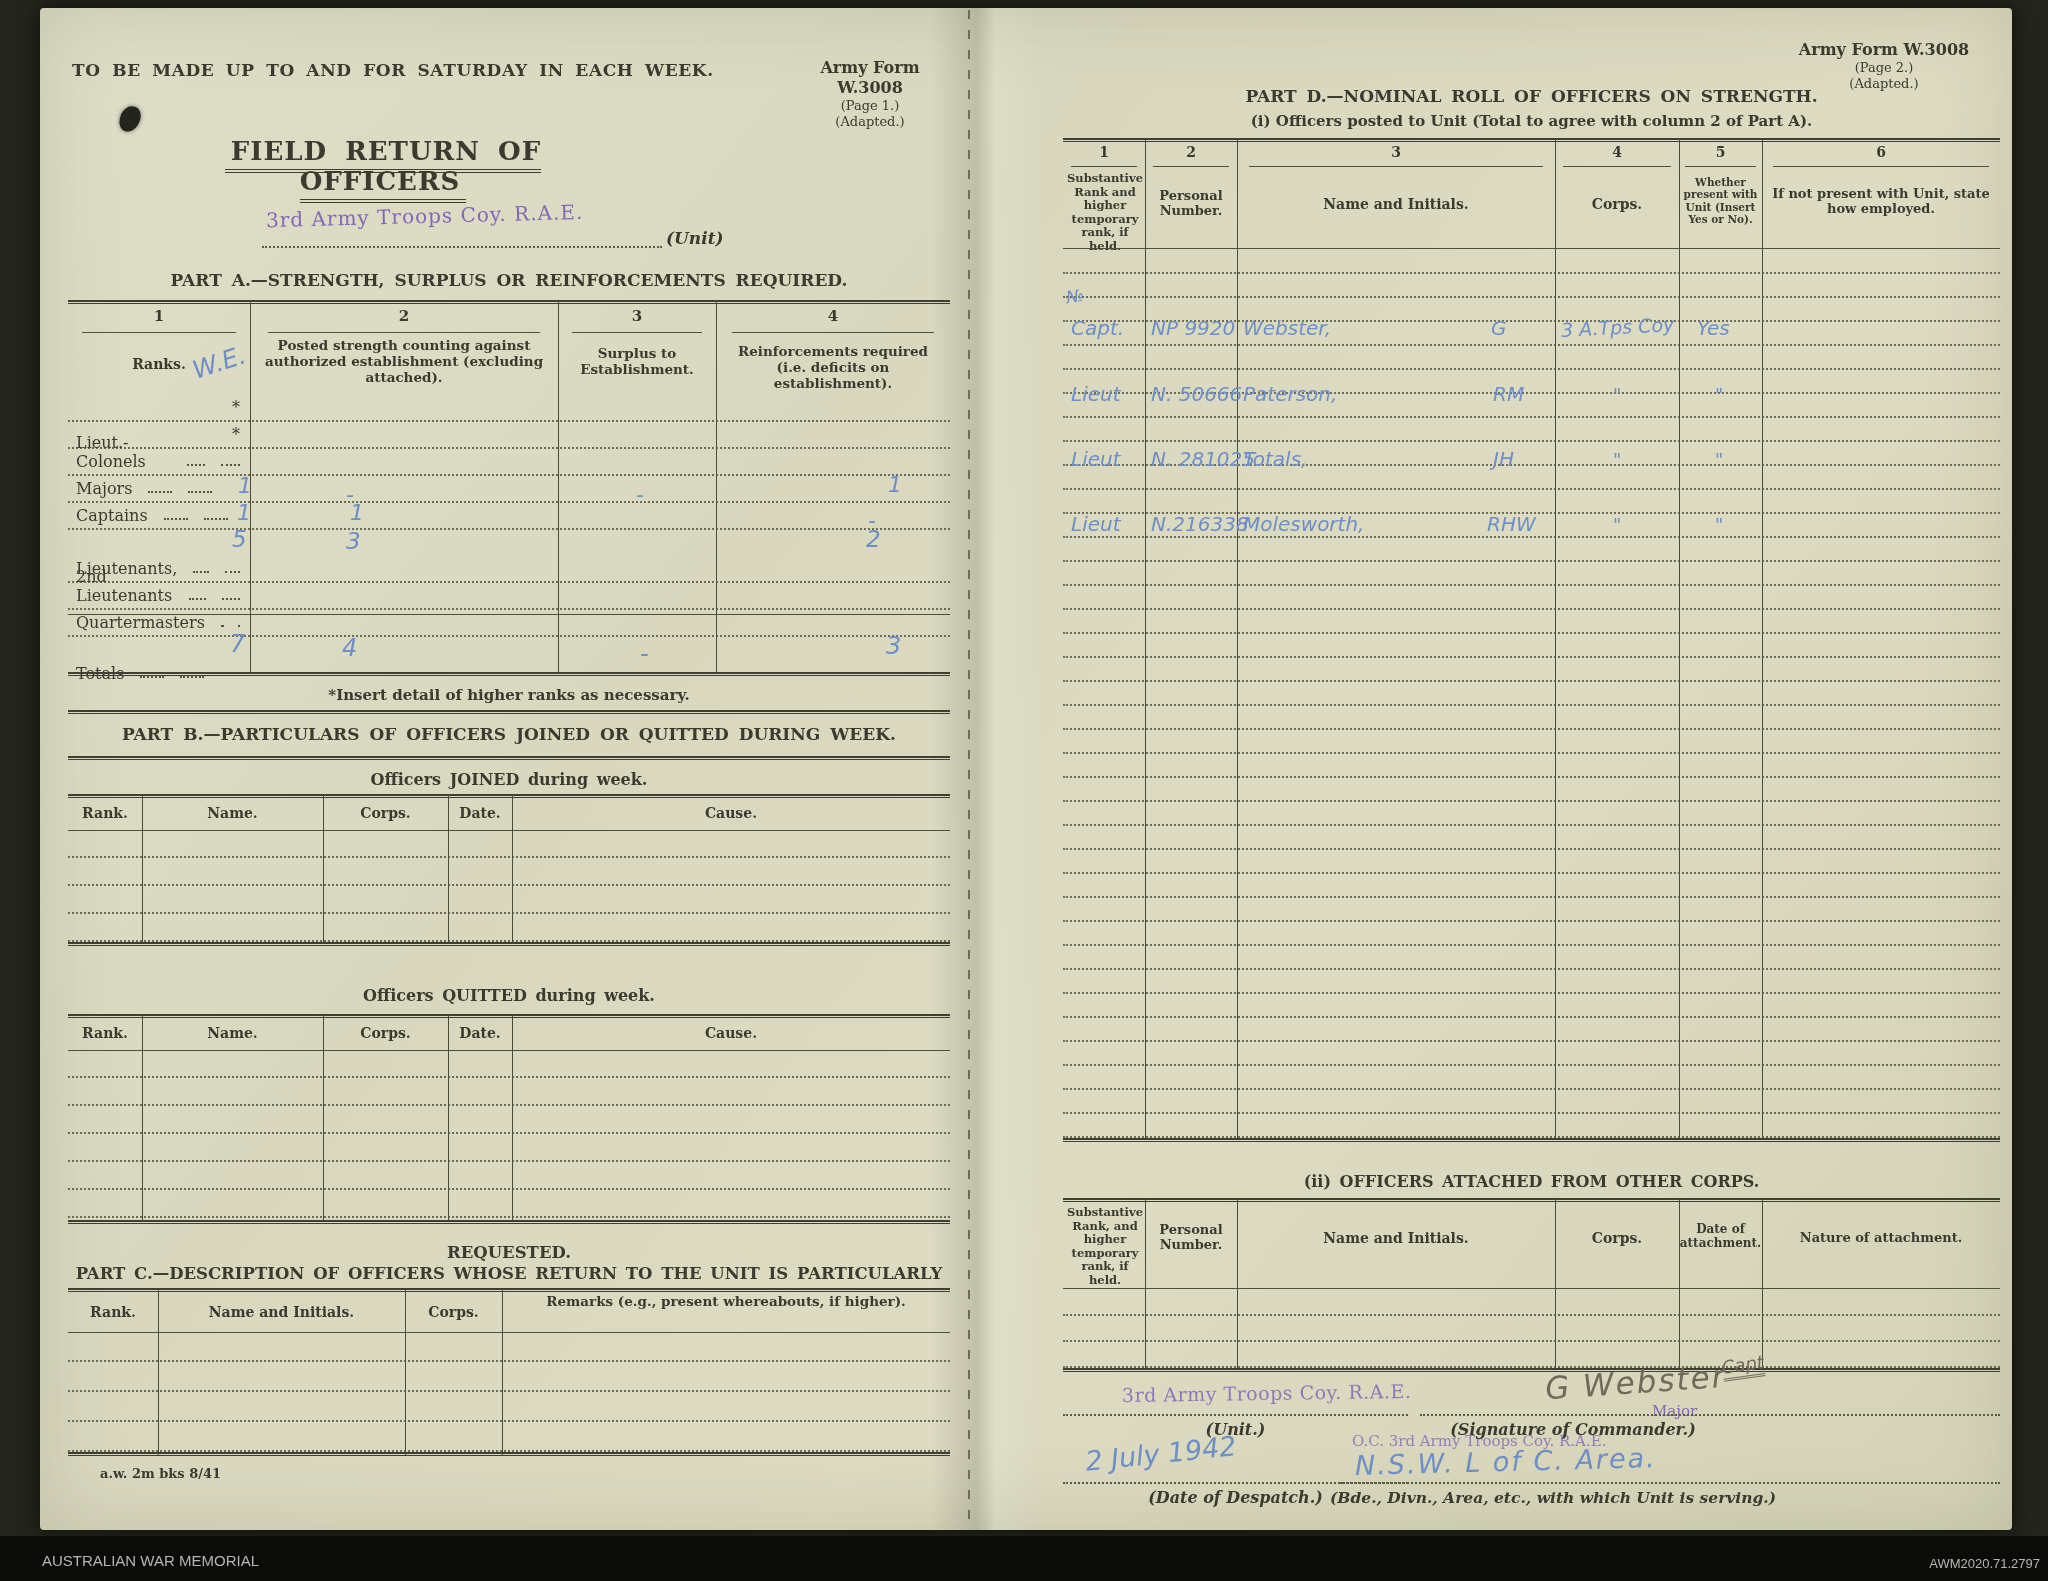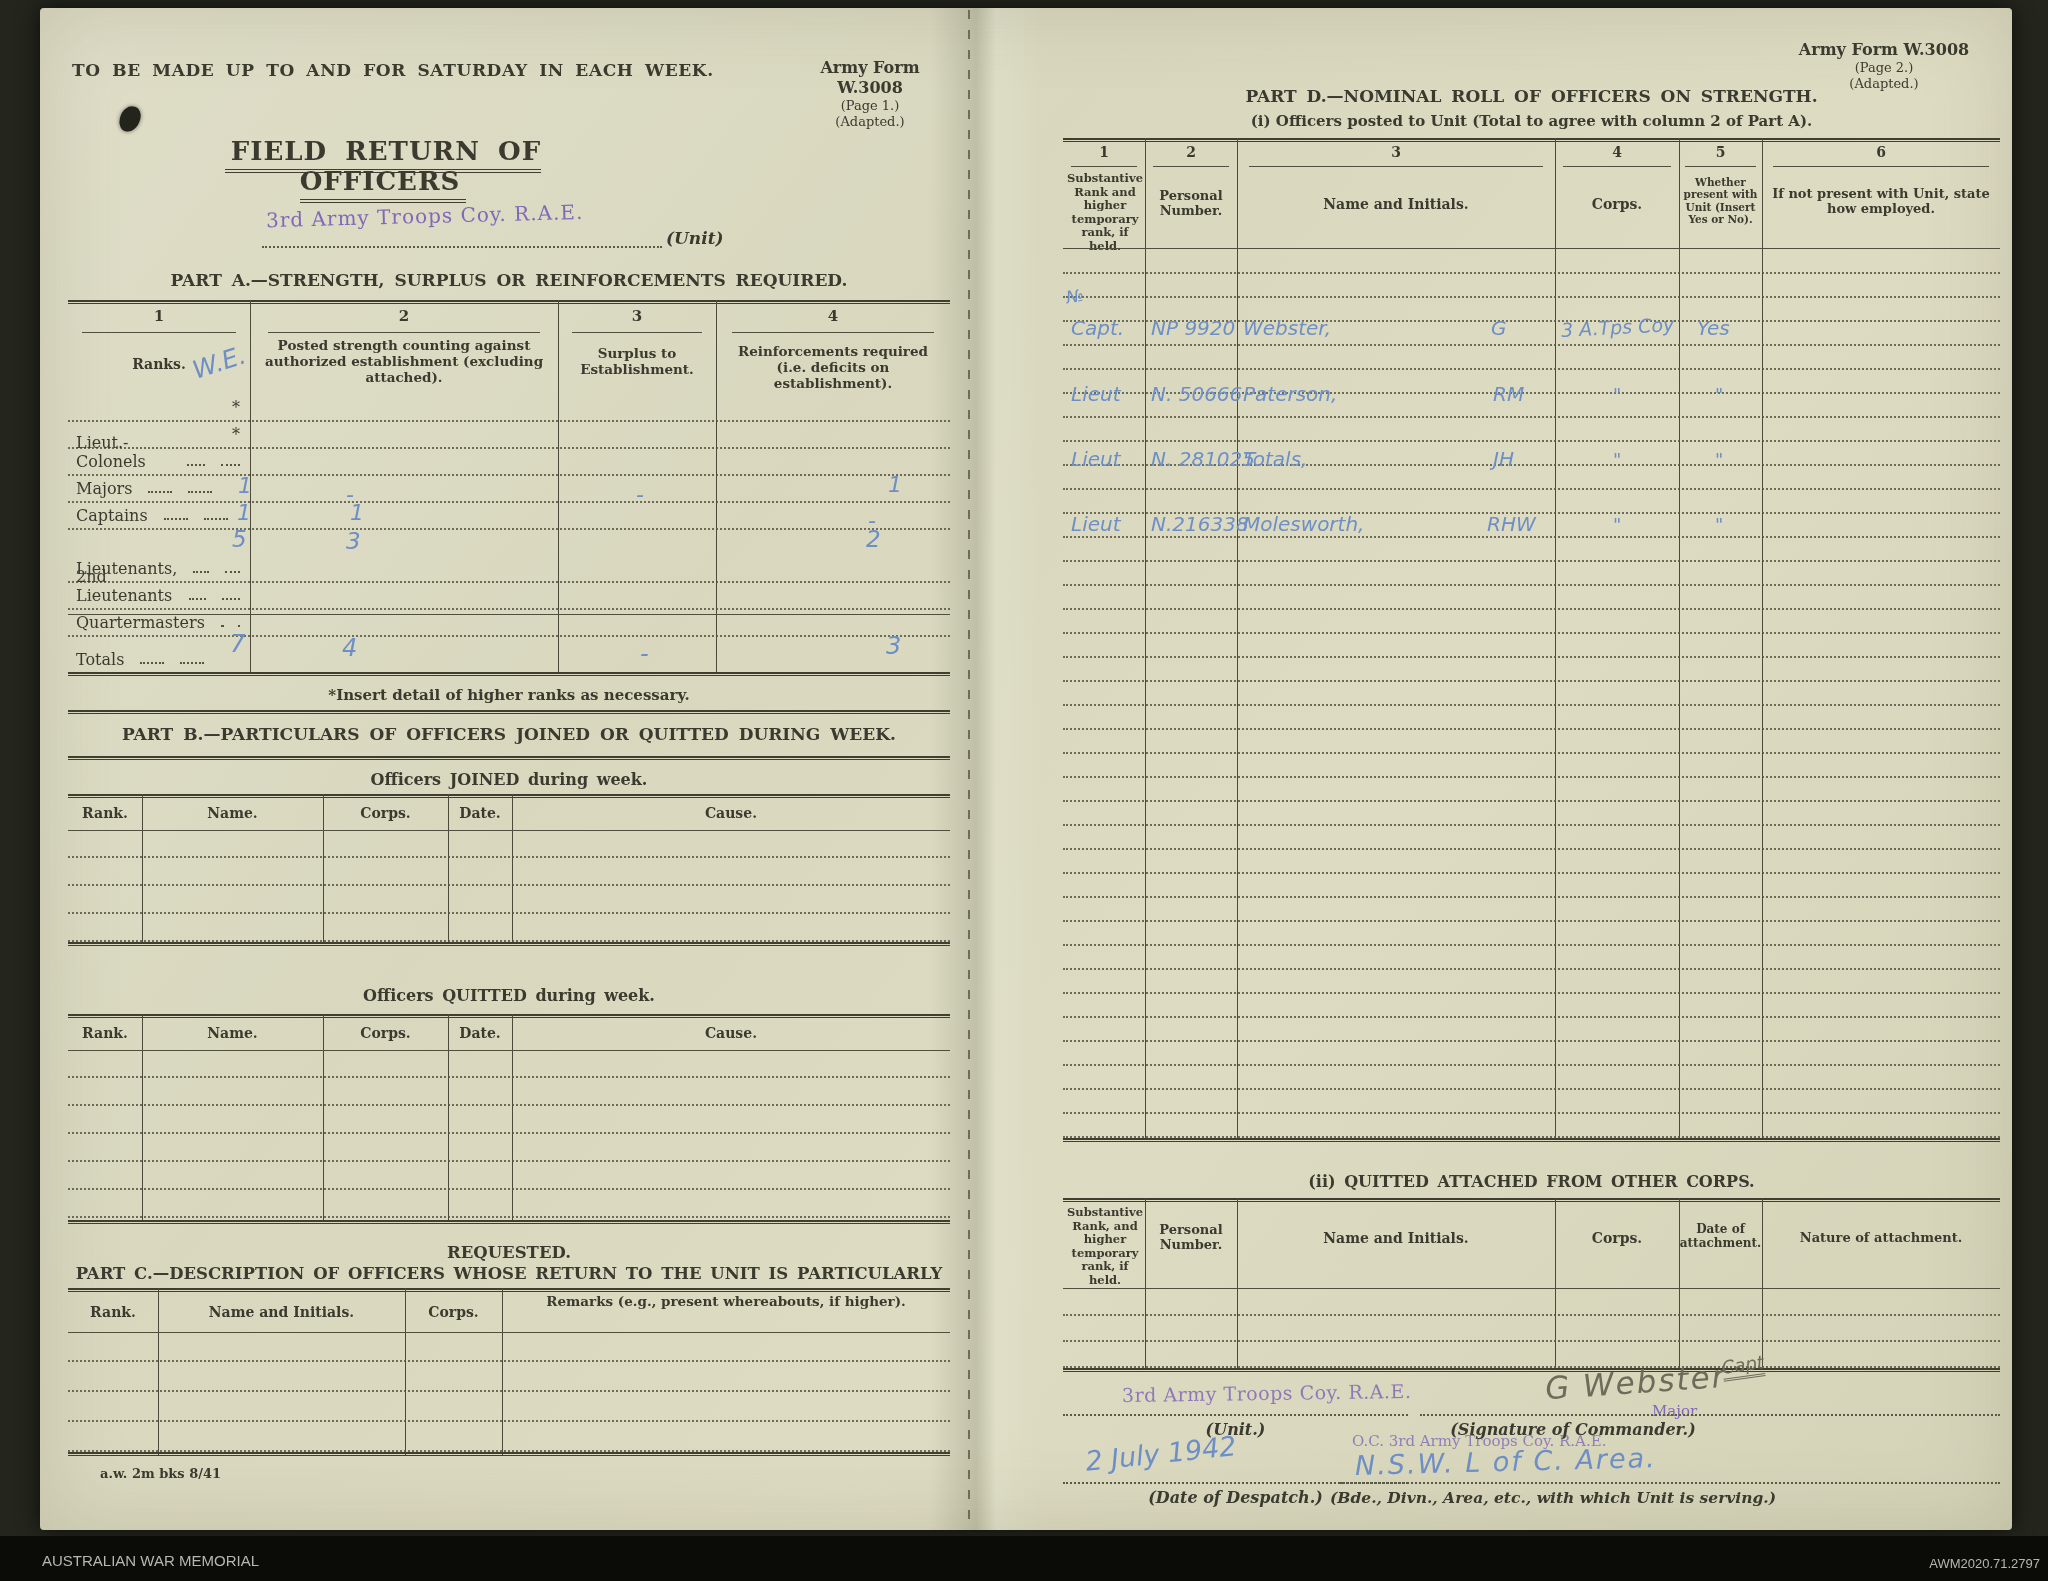--- a/index.html
+++ b/index.html
@@ -129,21 +129,21 @@
       </div>
       <div class="rowline" style="height:27px;position:relative;">
         <div class="pa-cell1">
             <span style="font-size:16px;">Quartermasters</span>
             <span class="lead"></span>
             <span class="lead"></span>
           </div>
       </div>
     </div>
     <div class="abs solidline" style="left:0;top:314px;width:882px;"></div>
-    <div class="abs" style="left:0;top:315px;width:882px;height:57px;position:absolute;">
+    <div class="abs" style="left:0;top:329px;width:882px;height:57px;position:absolute;">
       <div class="pa-cell1" style="height:57px;">
           <span style="font-size:16px;">Totals</span>
           <span class="lead"></span>
           <span class="lead"></span>
         </div>
     </div>
     <div class="abs dbl" style="left:0;top:372px;width:882px;"></div>
   </div>
 
   <div class="abs hand nowrap" style="left:192px;top:348px;font-size:25px;transform:rotate(-18deg);">W.E.</div>
@@ -348,21 +348,21 @@
   </div>
   <div class="abs" style="left:1063px;top:512px;width:937px;height:30px;">
     <span class="abs hand nowrap" style="left:8px;top:0;font-size:20px;">Lieut</span>
     <span class="abs hand nowrap" style="left:88px;top:0;font-size:20px;">N.216338</span>
     <span class="abs hand nowrap" style="left:180px;top:0;font-size:20px;">Molesworth,</span>
     <span class="abs hand nowrap" style="left:424px;top:0;font-size:20px;">RHW</span>
     <span class="abs hand nowrap" style="left:550px;top:2px;font-size:18px;">"</span>
     <span class="abs hand nowrap" style="left:652px;top:2px;font-size:18px;">"</span>
   </div>
 
-  <div class="abs ctr b nowrap" style="left:1063px;top:1172px;width:937px;font-size:16px;word-spacing:3px;">(ii) QUITTED ATTACHED FROM OTHER CORPS.</div>
+  <div class="abs ctr b nowrap" style="left:1063px;top:1172px;width:937px;font-size:16px;word-spacing:3px;">(ii) OFFICERS ATTACHED FROM OTHER CORPS.</div>
 
   <div class="abs" style="left:1063px;top:1198px;width:937px;height:176px;">
     <div class="abs dbl" style="left:0;top:0;width:937px;"></div>
     <div class="vline" style="left:82px;height:172px;"></div>
     <div class="vline" style="left:174px;height:172px;"></div>
     <div class="vline" style="left:492px;height:172px;"></div>
     <div class="vline" style="left:616px;height:172px;"></div>
     <div class="vline" style="left:699px;height:172px;"></div>
     <div class="hcell" style="left:2px;top:8px;width:80px;font-size:11.5px;">Substantive Rank, and higher temporary rank, if held.</div>
     <div class="hcell" style="left:82px;top:24px;width:92px;font-size:13px;">Personal Number.</div>

